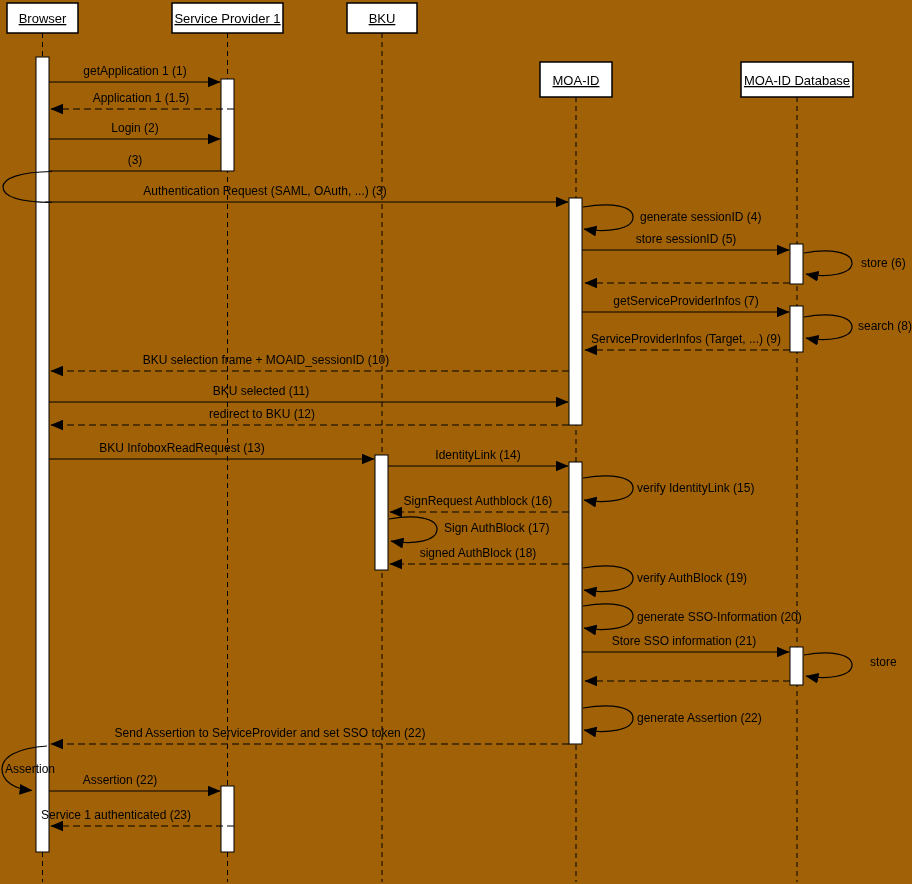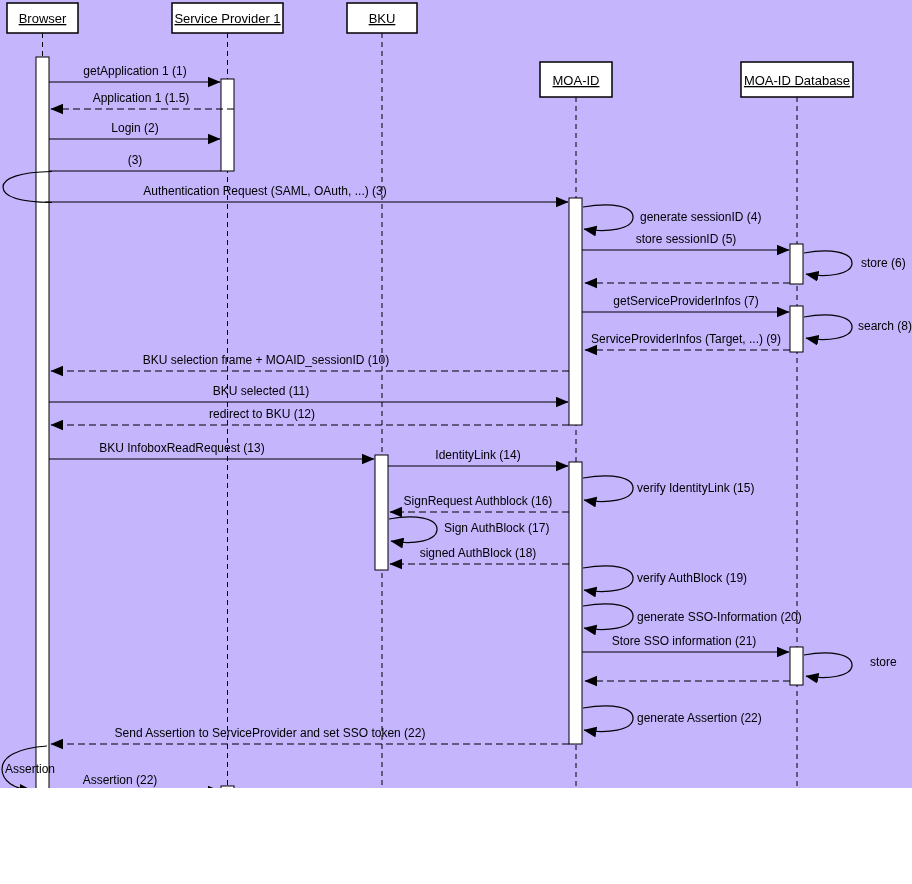--- a/index.html
+++ b/index.html
@@ -1,20 +1,20 @@
 <!DOCTYPE html>
 <html><head>
 <meta charset="utf-8">
 <style>
   html, body { margin: 0; padding: 0; background: #ffffff; }
   .stage {
     position: relative;
     width: 912px;
-    height: 788px;
-    background: #c4b5fd;
+    height: 884px;
+    background: #a16207;
     font-family: "Liberation Sans", sans-serif;
   }
   svg { display: block; }
   svg text {
     font-family: "Liberation Sans", sans-serif;
     font-size: 12px;
     fill: #000000;
   }
   .actor-label {
     font-size: 13px;

